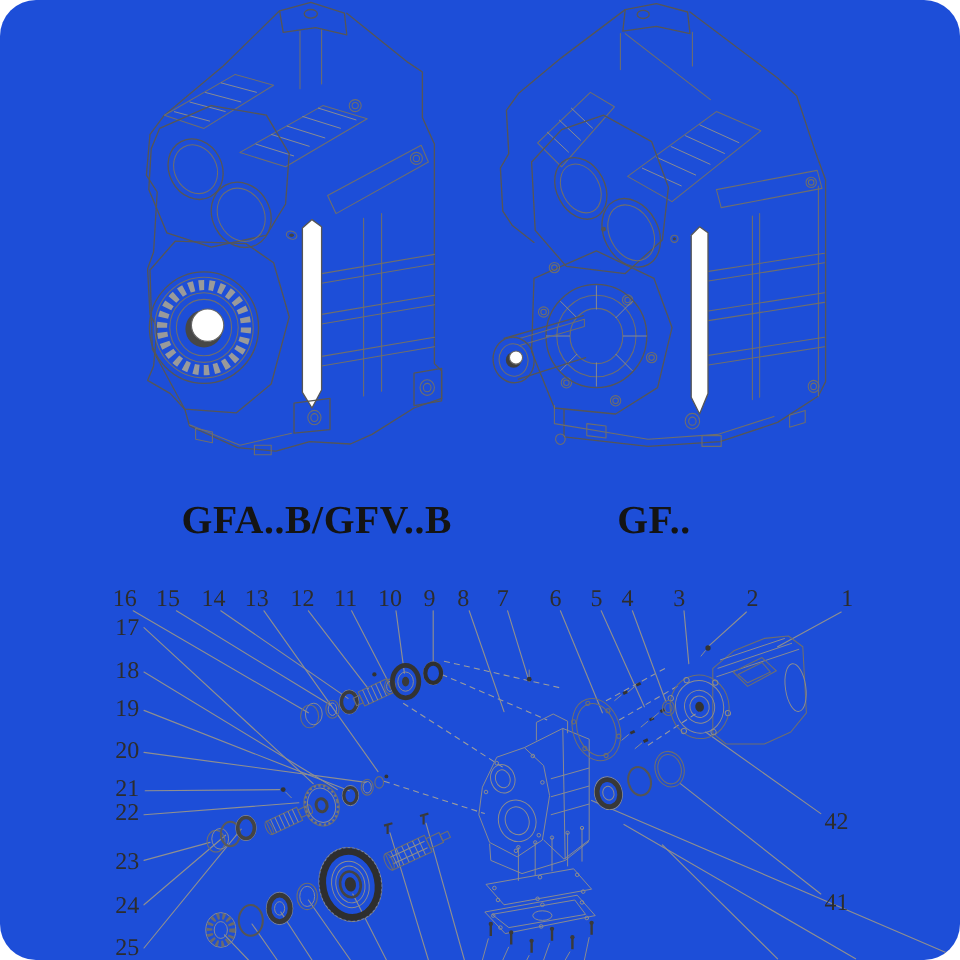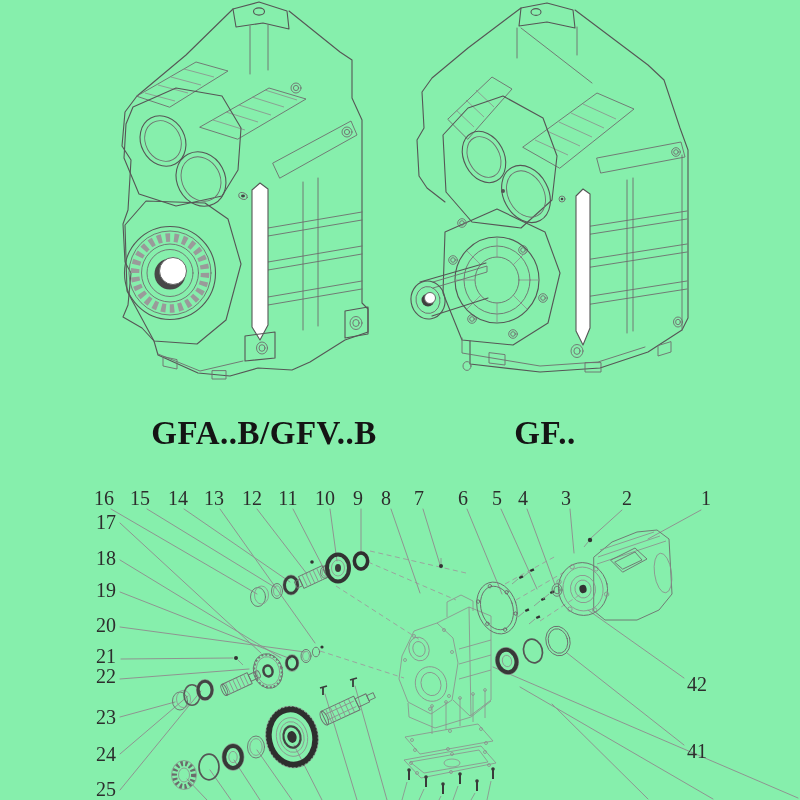--- a/index.html
+++ b/index.html
@@ -1,17 +1,17 @@
 <!DOCTYPE html>
 <html><head>
 <meta charset="utf-8">
 <style>
   html,body{margin:0;padding:0;background:#fff;}
-  .page{position:relative;width:800px;height:800px;background:#86efac;overflow:hidden;
-        font-family:"Liberation Serif",serif;}
+  .page{position:relative;width:800px;height:800px;background:#1d4ed8;overflow:hidden;
+        font-family:"Liberation Serif",serif;border-radius:30px;}
   svg{position:absolute;left:0;top:0;}
   .ln{fill:none;stroke:#565656;stroke-width:1.1;stroke-linejoin:round;stroke-linecap:round;}
   .ln2{fill:none;stroke:#6e6e6e;stroke-width:.9;stroke-linejoin:round;stroke-linecap:round;}
   .lt{fill:none;stroke:#8d8d8d;stroke-width:.8;}
   .ld{fill:none;stroke:#8f8f8f;stroke-width:.95;stroke-linecap:round;}
   .dash{fill:none;stroke:#9c9c9c;stroke-width:.9;stroke-dasharray:5 3.5;}
   .num{font:20px "Liberation Serif",serif;fill:#2d2d2d;}
   .cap{font:700 33px "Liberation Serif",serif;fill:#141414;letter-spacing:.5px;}
   .wfill{fill:#fff;stroke:#565656;stroke-width:1.1;stroke-linejoin:round;}
 </style>

